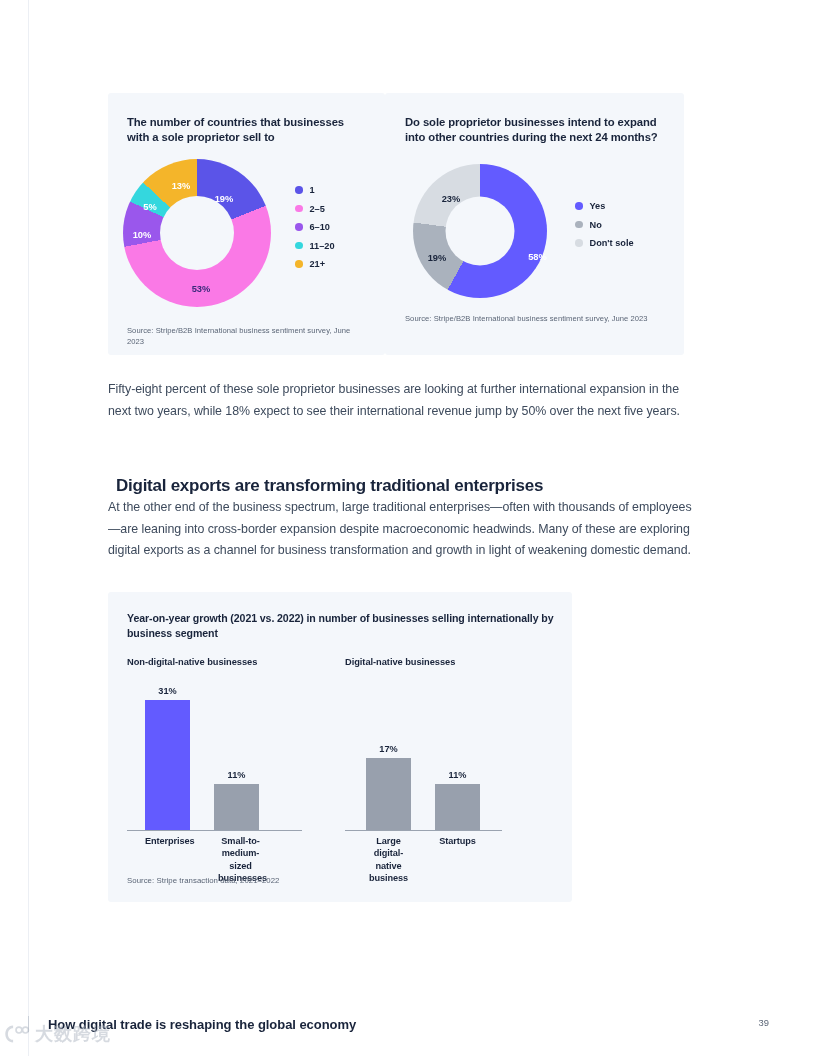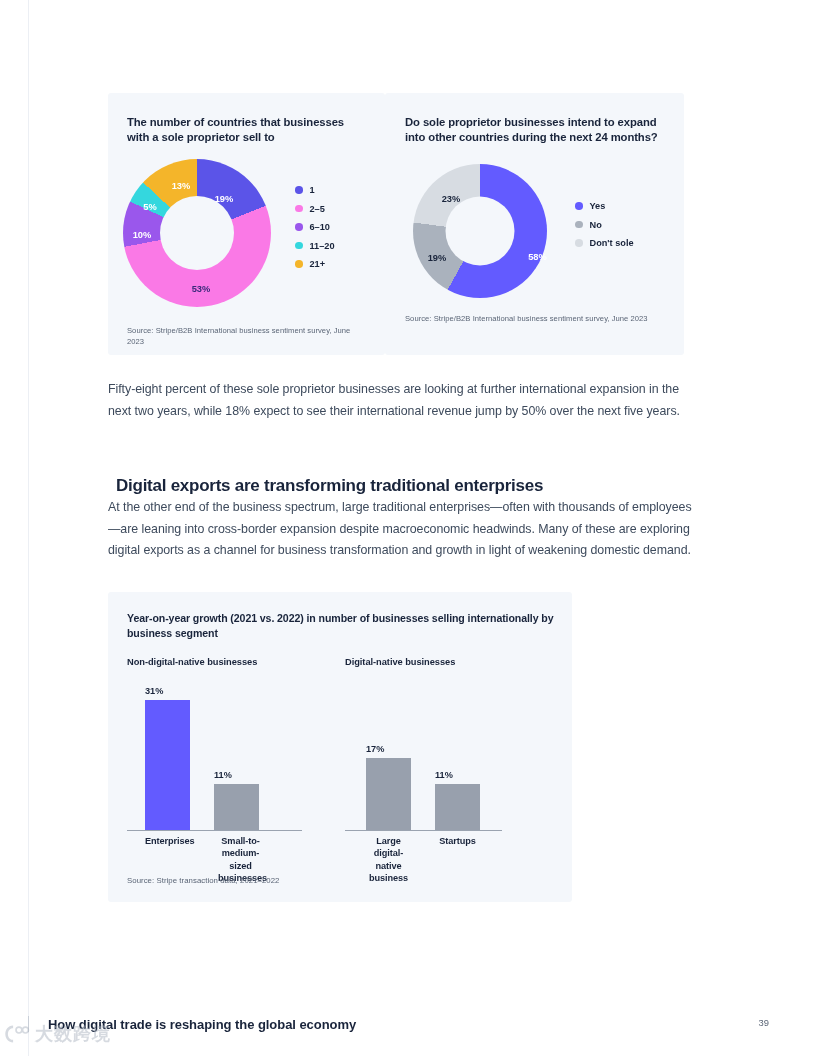--- a/index.html
+++ b/index.html
@@ -161,21 +161,21 @@
     height: 1px;
     background: #9aa3b0;
   }
   .bars {
     position: absolute;
     left: 0; bottom: 1px;
     height: 153px;
     display: flex;
     align-items: flex-end;
   }
-  .bar-wrap { position: relative; display: flex; flex-direction: column; align-items: flex-start; }
+  .bar-wrap { position: relative; display: flex; flex-direction: column; align-items: center; }
   .bar {
     width: 45px;
     border-radius: 0;
   }
   .bar-value {
     font-size: 9.2px;
     font-weight: bold;
     color: #19243b;
     margin-bottom: 4px;
   }

